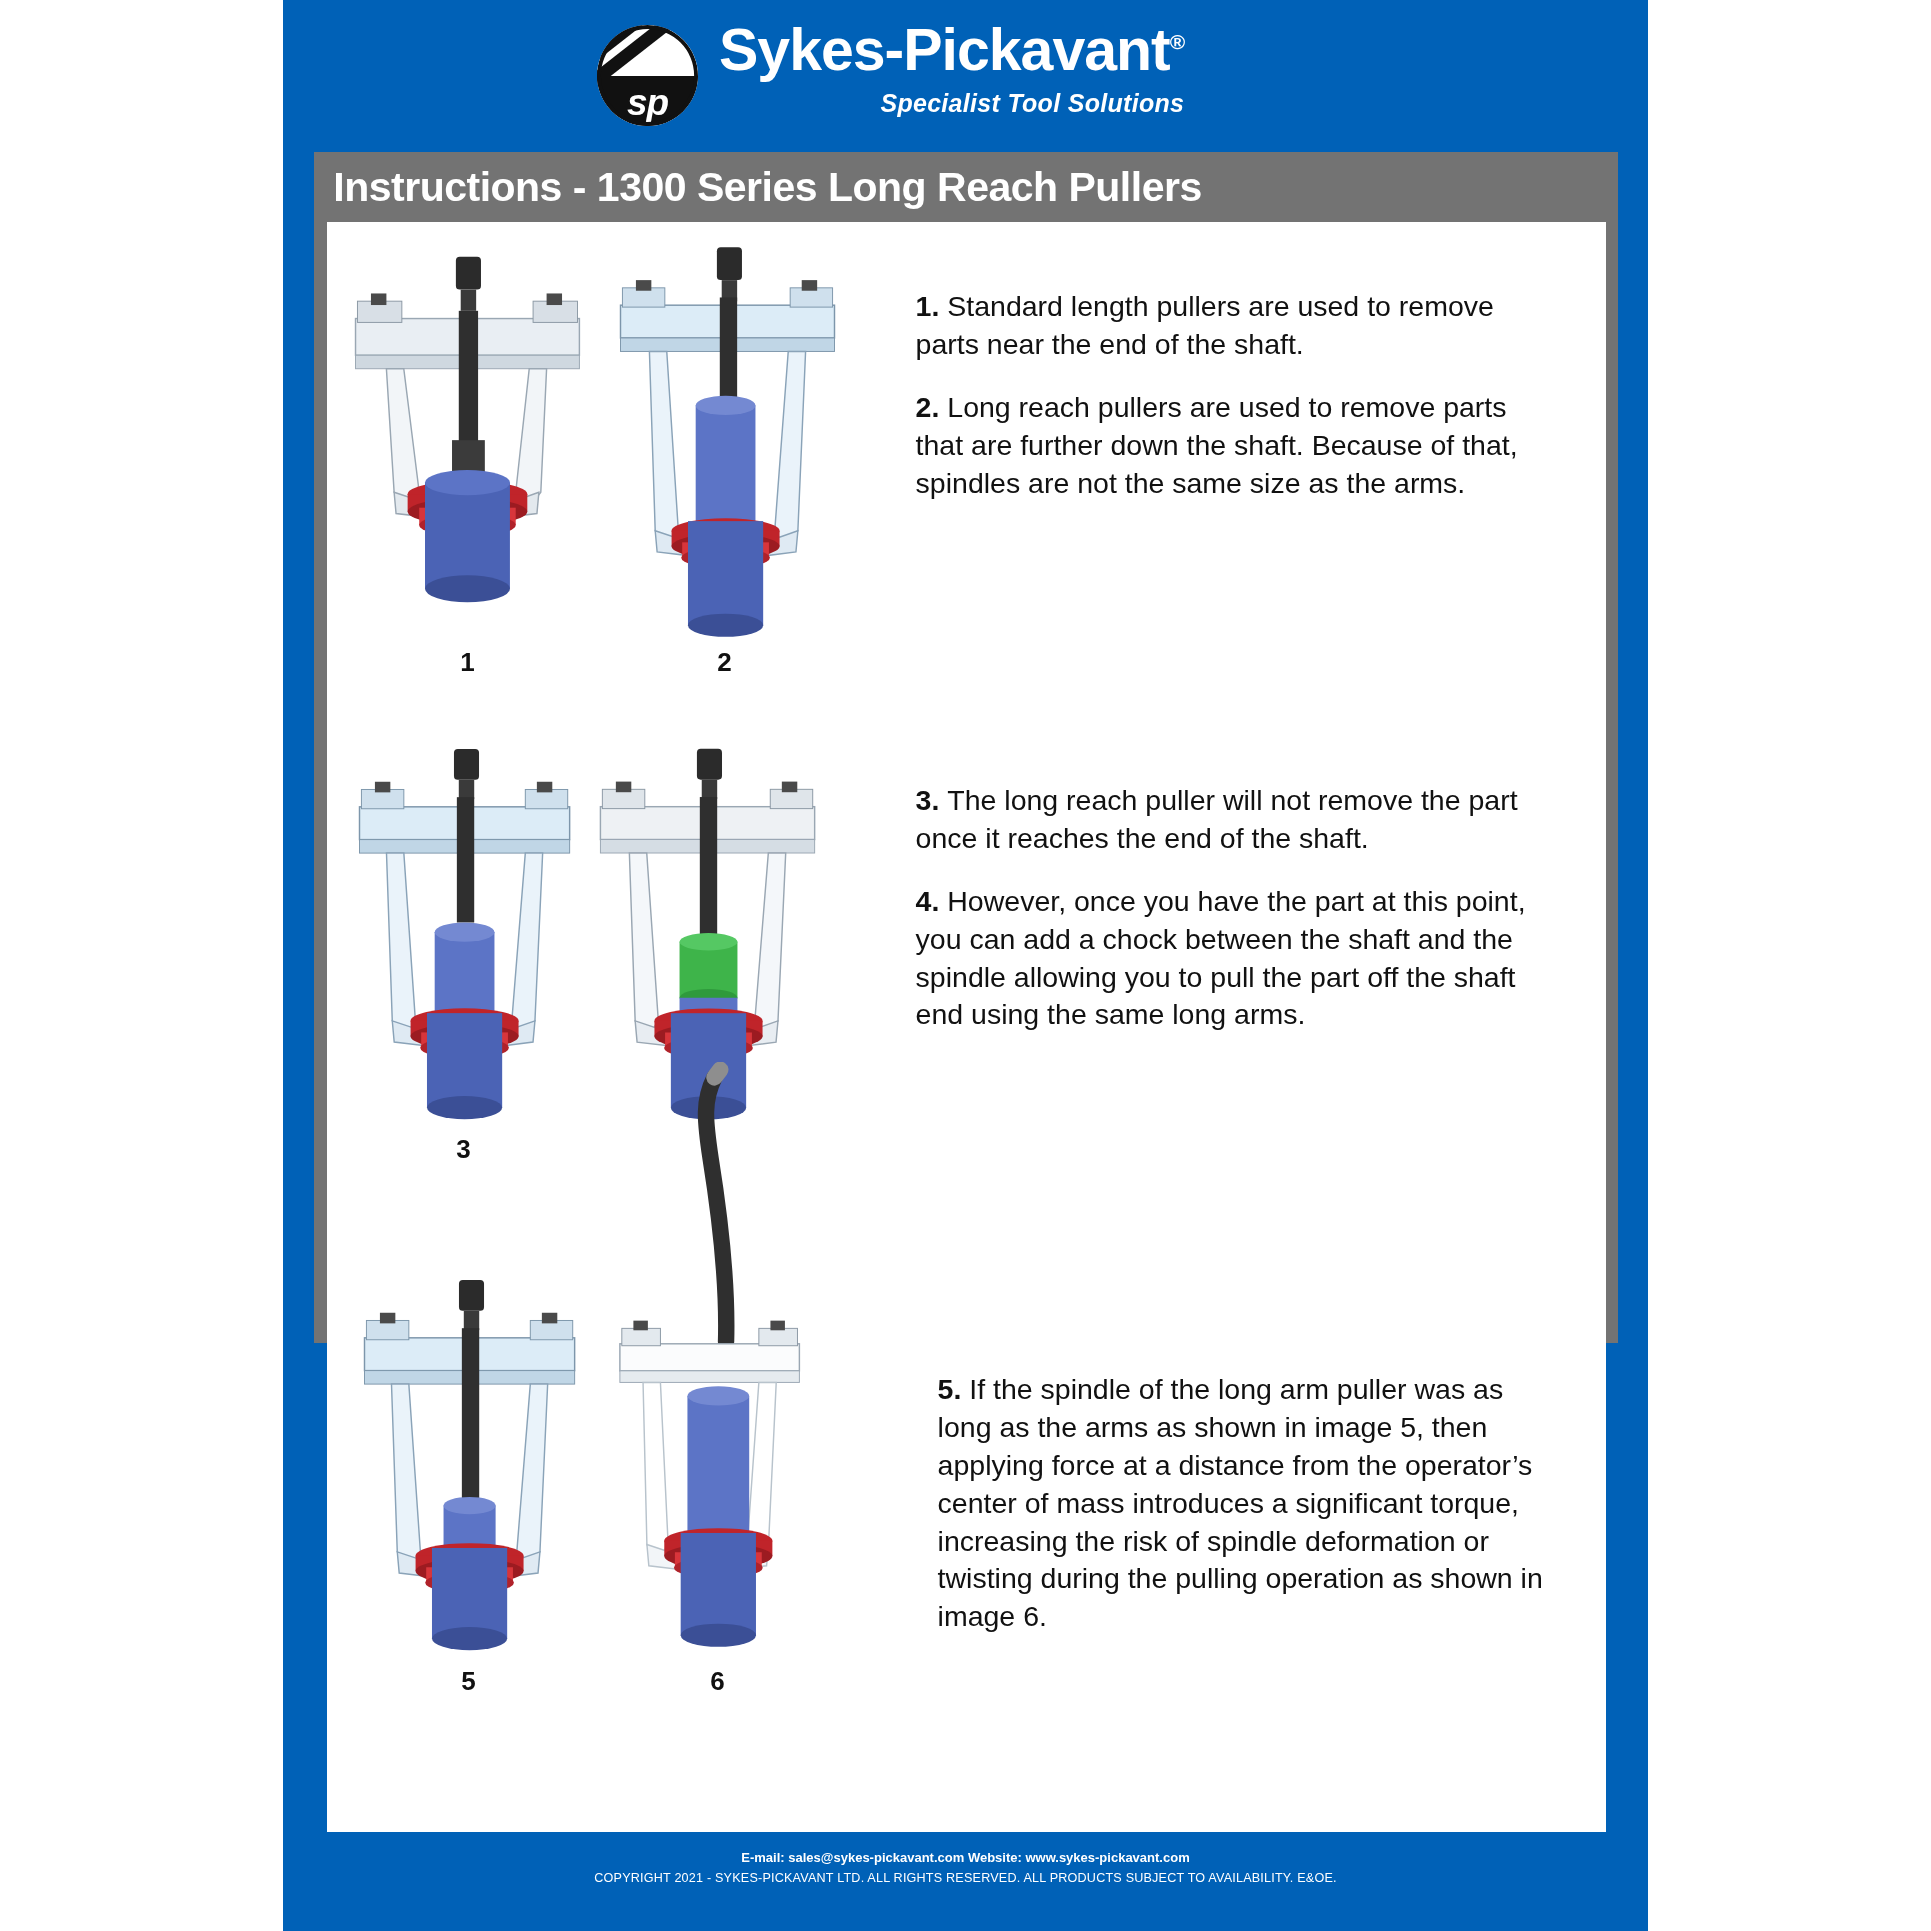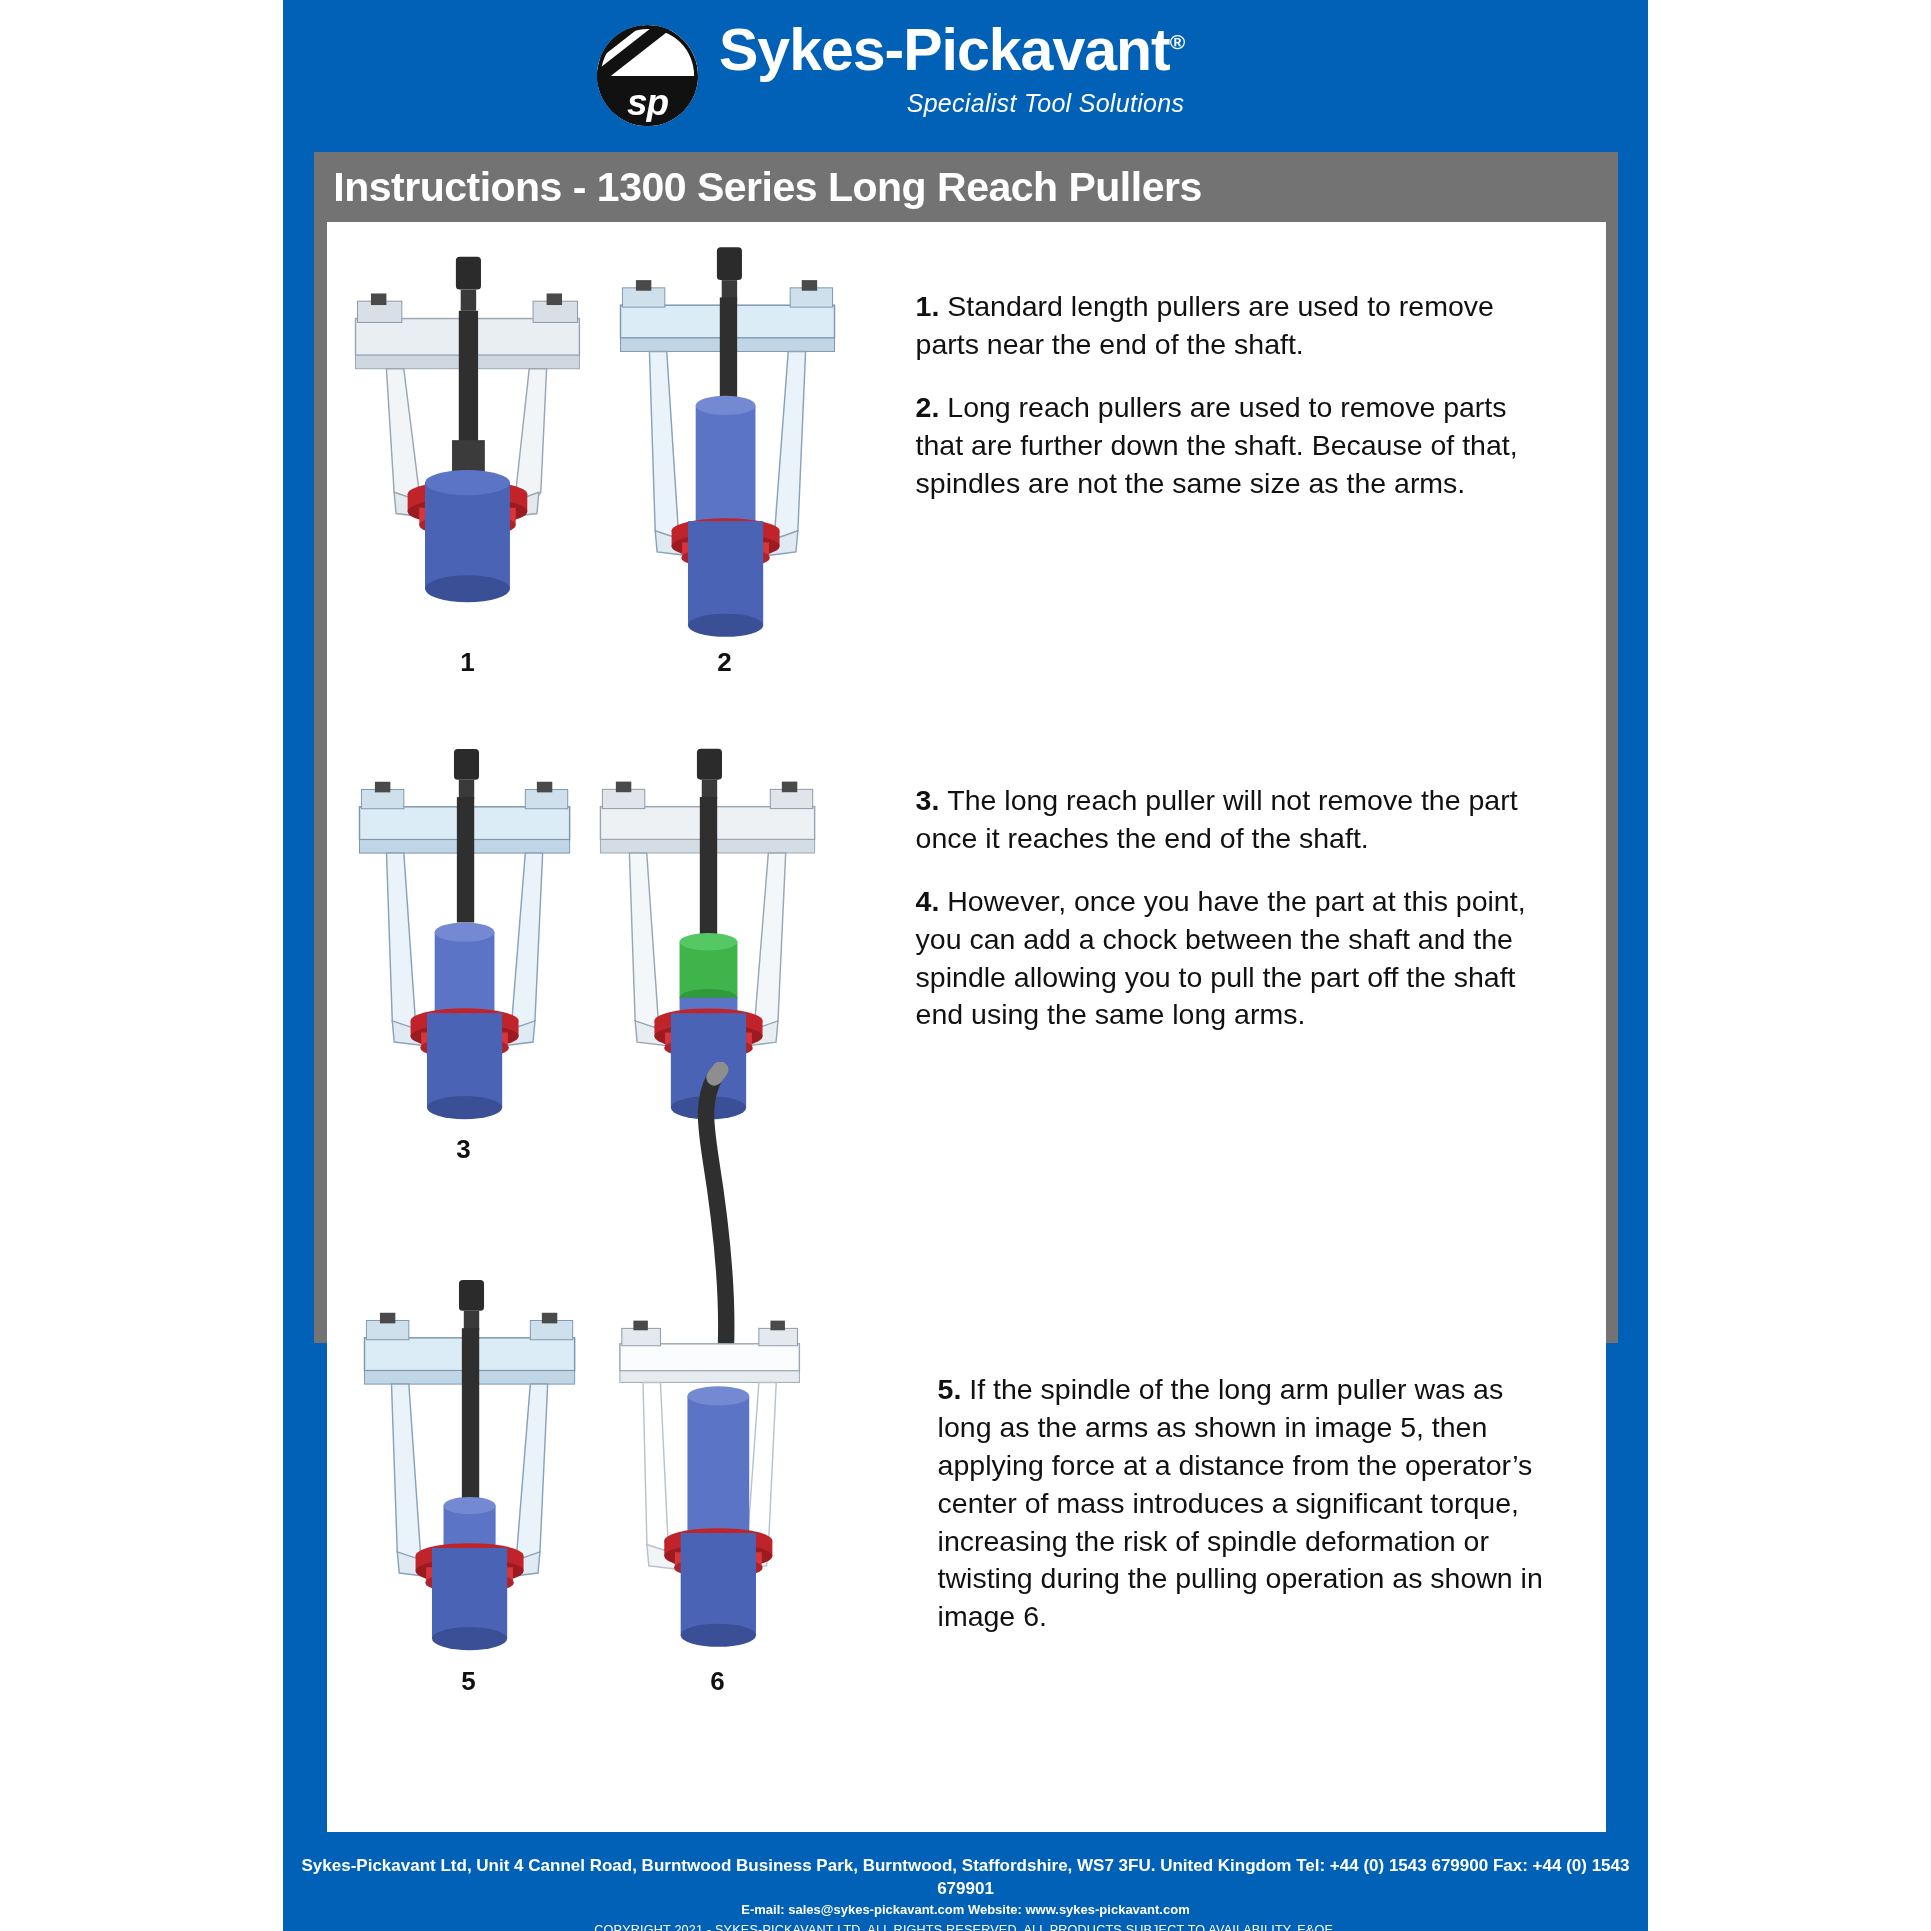--- a/index.html
+++ b/index.html
@@ -79,21 +79,21 @@
   .logo-title .reg{
     font-size:21px;
     vertical-align:super;
     font-weight:bold;
   }
   .logo-sub{
     margin-top:8.7px;
     text-align:right;
     font-size:25px;
     font-style:italic;
-    font-weight:normal;
+    font-weight:bold;
     letter-spacing:0.3px;
   }
   
   .black-frame{
     position:absolute;
     left:314px; top:152px; width:1304px; height:1191px;
     background:#737373;
   }
   .title-bar{
     position:absolute;
@@ -403,19 +403,18 @@
         <p>
           <b>5. </b>
           <span>If the spindle of the long arm puller was as long as the arms as shown in image 5, then applying force at a distance from the operator’s center of mass introduces a significant torque, increasing the risk of spindle deformation or twisting during the pulling operation as shown in image 6.</span>
         </p>
       </div>
 
     </div>
   </div>
 
   <div class="footer">
-    <div class="l1">Sykes-Pickavant Ltd, Unit 4 Cannel Road, Burntwood Business Park, Burntwood, Staffordshire, WS7 3FU. United Kingdom Tel: +44 (0) 1543 679900 Fax: +44 (0) 1543 679901</div>
     <div class="l2">E-mail: sales@sykes-pickavant.com Website: www.sykes-pickavant.com</div>
     <div class="l3">COPYRIGHT 2021 - SYKES-PICKAVANT LTD. ALL RIGHTS RESERVED. ALL PRODUCTS SUBJECT TO AVAILABILITY. E&amp;OE.</div>
   </div>
 
 </div>
 
 
 </body></html>

